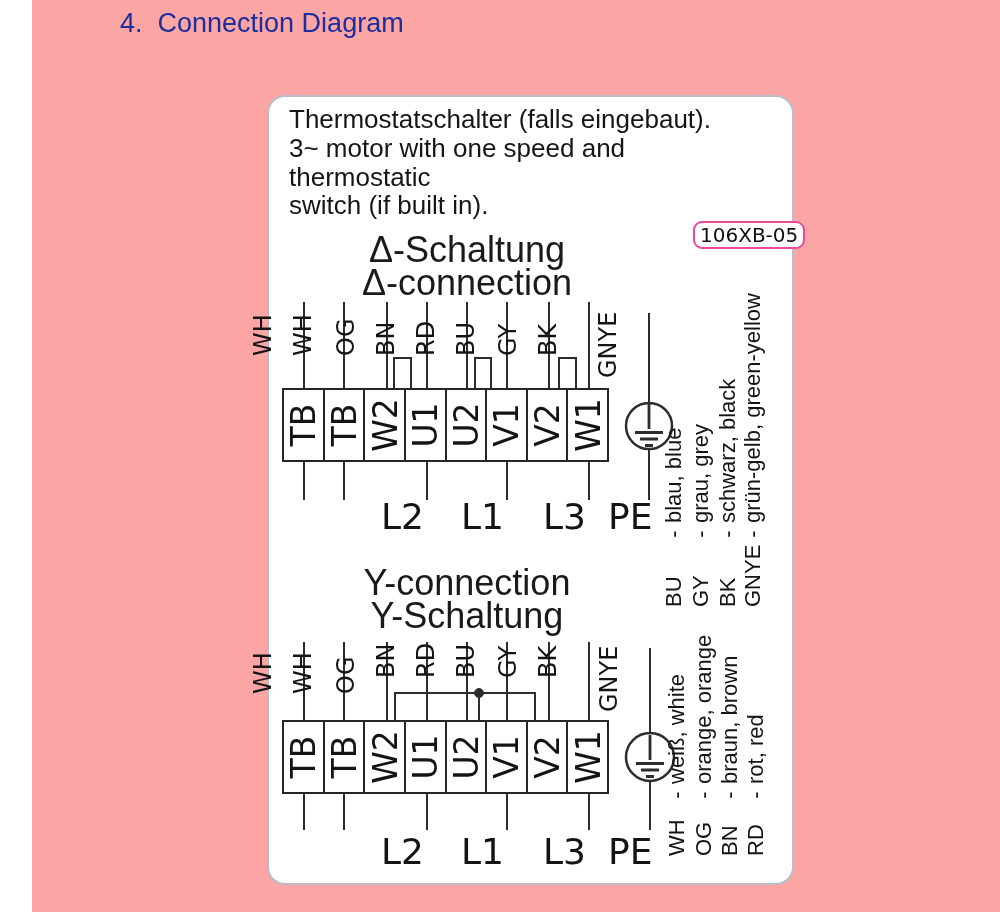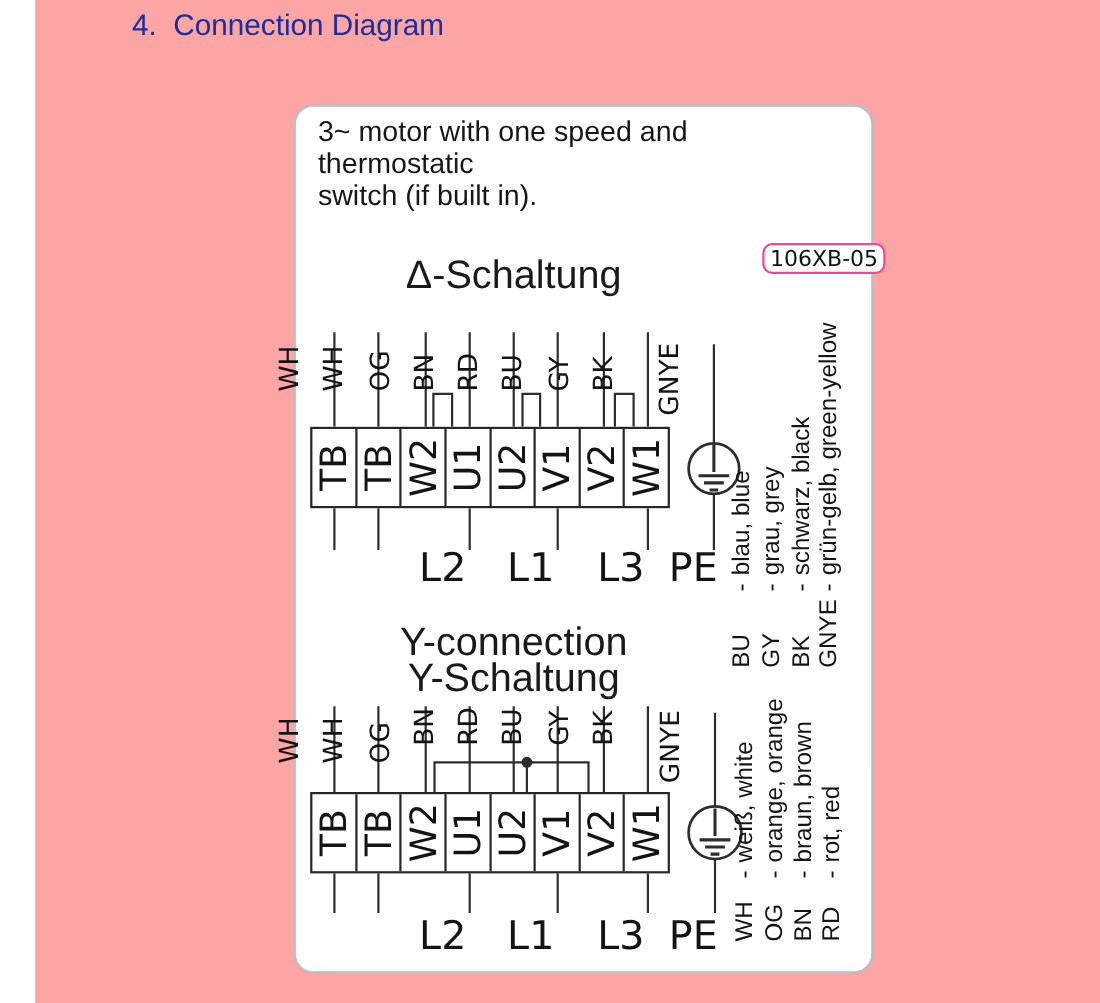--- a/index.html
+++ b/index.html
@@ -53,28 +53,30 @@
 </head>
 <body>
 
 <div class="page">
 
   <div class="title">4.  Connection Diagram</div>
 
   <div class="panel"></div>
 
   <div class="intro">
+    <div>Thermostatschalter (falls eingebaut).</div>
     <div>3~ motor with one speed and thermostatic</div>
     <div>switch (if built in).</div>
   </div>
 
   <div class="badge">106XB-05</div>
 
   <div class="dhead delta">
     <div>Δ-Schaltung</div>
+    <div>Δ-connection</div>
   </div>
 
   <svg class="diag delta" width="430" height="215" viewBox="0 0 430 215">
     <path stroke-width="2" d="M32,7 V93 M72,7 V93 M115,7 V93 M155,7 V93 M195,7 V93 M235,7 V93 M277,7 V93 M317,7 V93"></path>
     <path stroke-width="2" d="M377,18 V108"></path>
     <path stroke-width="2" d="M122,93 V63 H139 V93 M203,93 V63 H219 V93 M287,93 V63 H304 V93"></path>
     <circle cx="377" cy="131" r="23" stroke-width="2.5"></circle>
     <path stroke-width="2.8" d="M377,109 V134 M363,137.5 H391 M368,144 H386 M373,150.5 H381"></path>
     <path stroke-width="2" d="M32,167 V205 M72,167 V205 M155,167 V205 M235,167 V205 M317,167 V205 M377,154 V205"></path>
   </svg>

